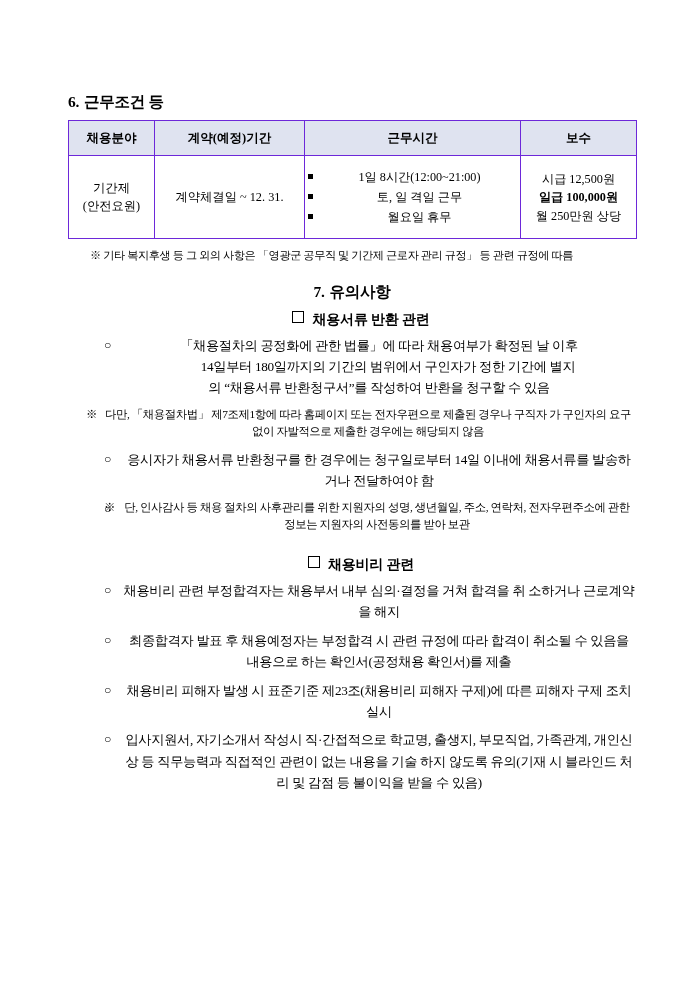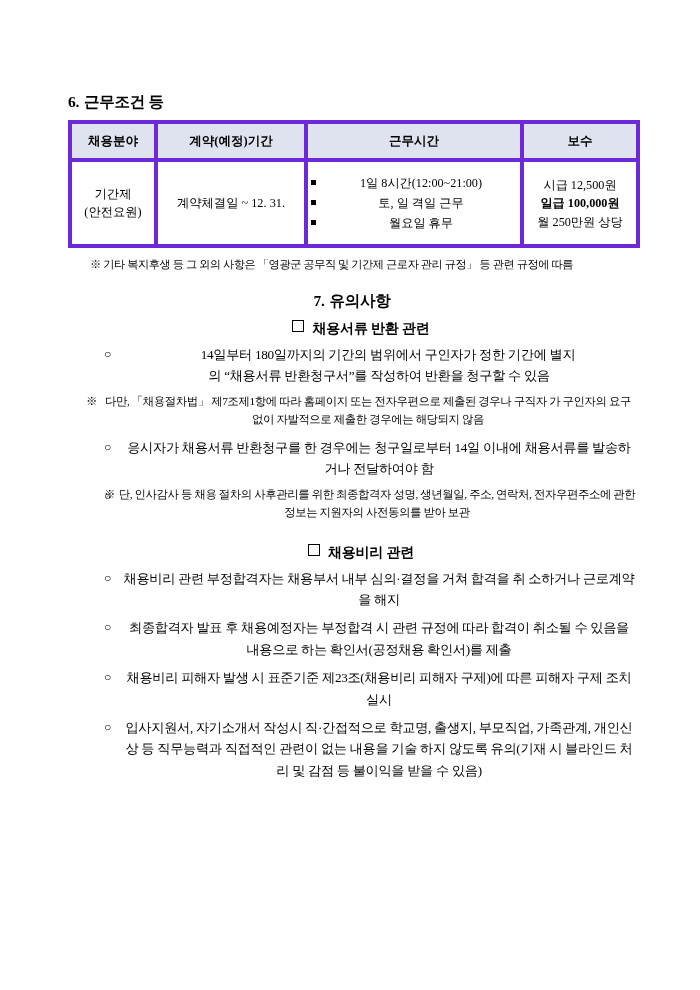--- a/index.html
+++ b/index.html
@@ -41,21 +41,21 @@
 
   
   table.cond-table {
     border-collapse: collapse;
     width: 100%;
     table-layout: fixed;
     font-size: 12.3px;
   }
   table.cond-table th,
   table.cond-table td {
-    border: 4px solid #6d28d9;
+    border: 1px solid #6d28d9;
     text-align: center;
     vertical-align: middle;
     padding: 4px 3px;
     line-height: 1.5;
     margin-top: 32px;
   }
   table.cond-table thead th {
     background: #dfe3f0;
     font-weight: bold;
     height: 26px;
@@ -236,20 +236,21 @@
       <h2 class="section-heading">
         <span class="num">7.</span><span>유의사항</span>
       </h2>
 
       <h3 class="sub-heading">
         <span class="box"></span><span>채용서류 반환 관련</span>
       </h3>
       <ul class="items">
         <li>
           <span class="marker">○</span>
+          <span>「채용절차의 공정화에 관한 법률」에 따라 채용여부가 확정된 날 이후</span>
           <span class="indent-1">14일부터 180일까지의 기간의 범위에서 구인자가 정한 기간에 별지</span>
           <span>의 “채용서류 반환청구서”를 작성하여 반환을 청구할 수 있음</span>
         </li>
       </ul>
 
       <div class="note-star">
         <span class="marker">※</span>
         <span>다만, 「채용절차법」 제7조제1항에 따라 홈페이지 또는 전자우편으로 제출된 경우나 구직자</span>
         <span>가 구인자의 요구 없이 자발적으로 제출한 경우에는 해당되지 않음</span>
       </div>
@@ -260,21 +261,21 @@
           <span>응시자가 채용서류 반환청구를 한 경우에는 청구일로부터 14일 이내에</span>
           <span>채용서류를 발송하거나 전달하여야 함</span>
         </li>
         <li>
           <span class="marker">○</span>
         </li>
       </ul>
 
       <div class="note-star-inner">
         <span class="marker">※</span>
-        <span>단, 인사감사 등 채용 절차의 사후관리를 위한 최종합격자 성명, 생년월일, 주소, 연락처,</span>
+        <span>단, 인사감사 등 채용 절차의 사후관리를 위한 지원자의 성명, 생년월일, 주소, 연락처,</span>
         <span>전자우편주소에 관한 정보는 지원자의 사전동의를 받아 보관</span>
       </div>
 
       <h3 class="sub-heading sub-heading-gap">
         <span class="box"></span><span>채용비리 관련</span>
       </h3>
       <ul class="items">
         <li>
           <span class="marker">○</span>
           <span>채용비리 관련 부정합격자는 채용부서 내부 심의·결정을 거쳐 합격을 취</span>

